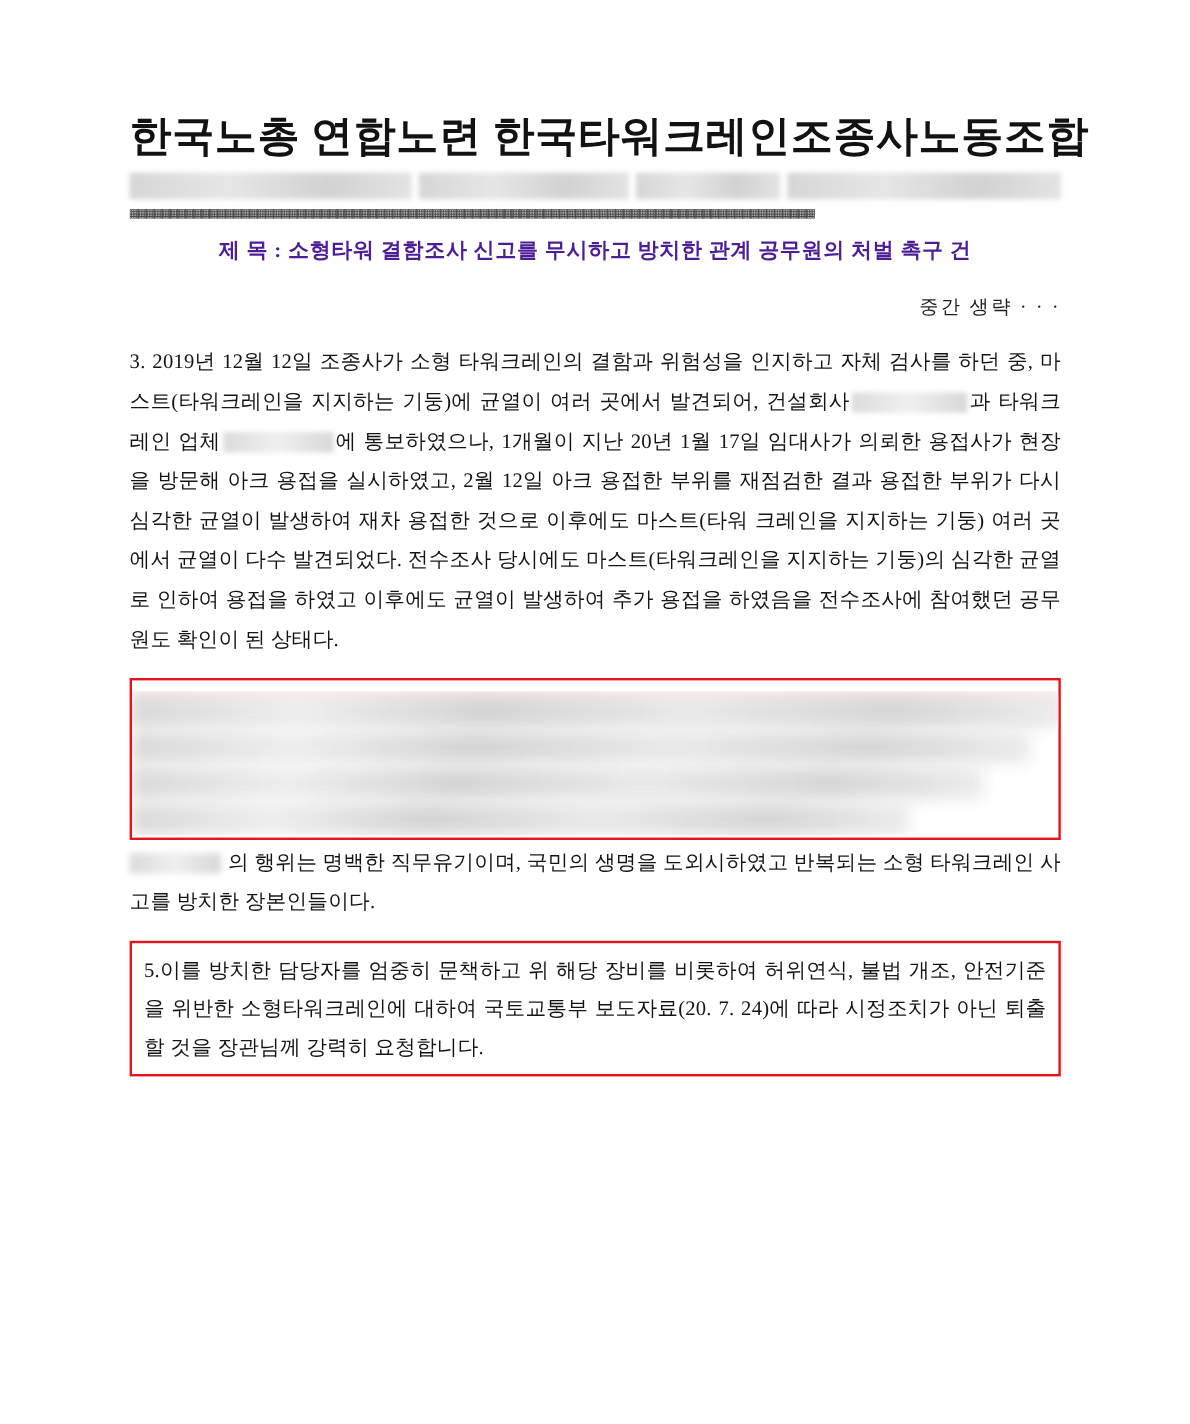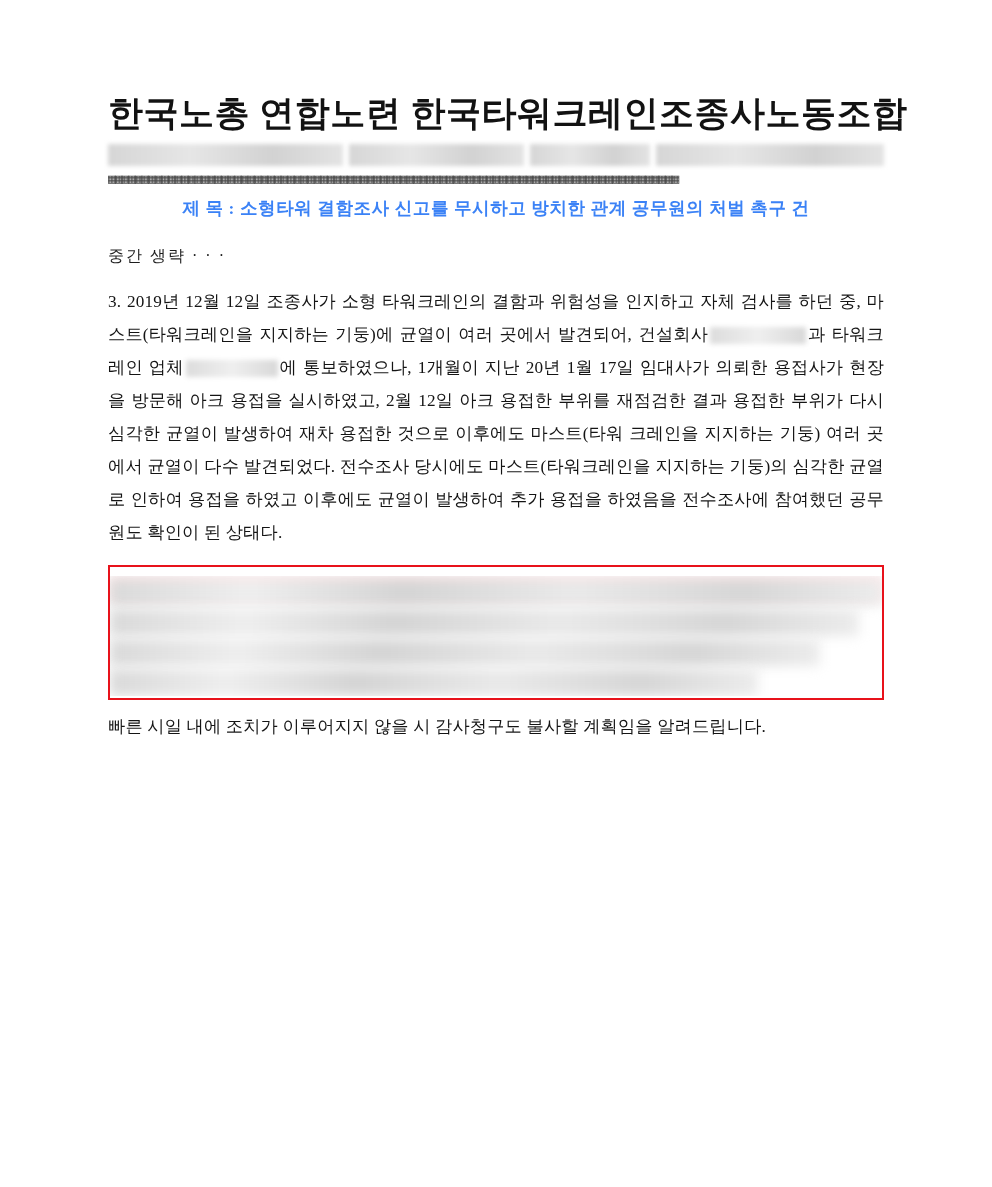--- a/index.html
+++ b/index.html
@@ -64,25 +64,25 @@
     filter: blur(0.6px);
     line-height: 14px;
   }
 
   .subject-line {
     font-size: 17.5px;
     font-weight: bold;
     text-align: center;
     margin: 10px 0 0 0;
     letter-spacing: 0.6px;
-    color: #3b82f6;
+    color: #4c1d95;
   }
 
   .omission {
-    text-align: left;
+    text-align: right;
     font-size: 16px;
     letter-spacing: 2px;
     margin: 26px 0 18px 0;
     color: #1d1d1d;
   }
 
   
   .para {
     font-size: 17.2px;
     line-height: 33px;
@@ -194,17 +194,22 @@
   <div class="boxed box4">
     <div class="blur-block">
       <div class="blur-tint"></div>
       <div class="line l1"></div>
       <div class="line l2"></div>
       <div class="line l3"></div>
       <div class="line l4"></div>
     </div>
   </div>
 
-
-
-  <p class="para tail-para">빠른 시일 내에 조치가 이루어지지 않을 시 감사청구도 불사할 계획임을 알려드립니다.</p>
+  <p class="para after-blur">
+    <span class="lead-redact"></span><span>의 행위는 명백한 직무유기이며, 국민의 생명을 도외시하였고 반복되는 소형 타워크레인 사고를 방치한 장본인들이다.</span>
+  </p>
+
+  <div class="boxed">
+    <p class="para">5.이를 방치한 담당자를 엄중히 문책하고 위 해당 장비를 비롯하여 허위연식, 불법 개조, 안전기준을 위반한 소형타워크레인에 대하여 국토교통부 보도자료(20. 7. 24)에 따라 시정조치가 아닌 퇴출할 것을 장관님께 강력히 요청합니다.</p>
+  </div>
+
 
 </div>
 
 </body></html>

